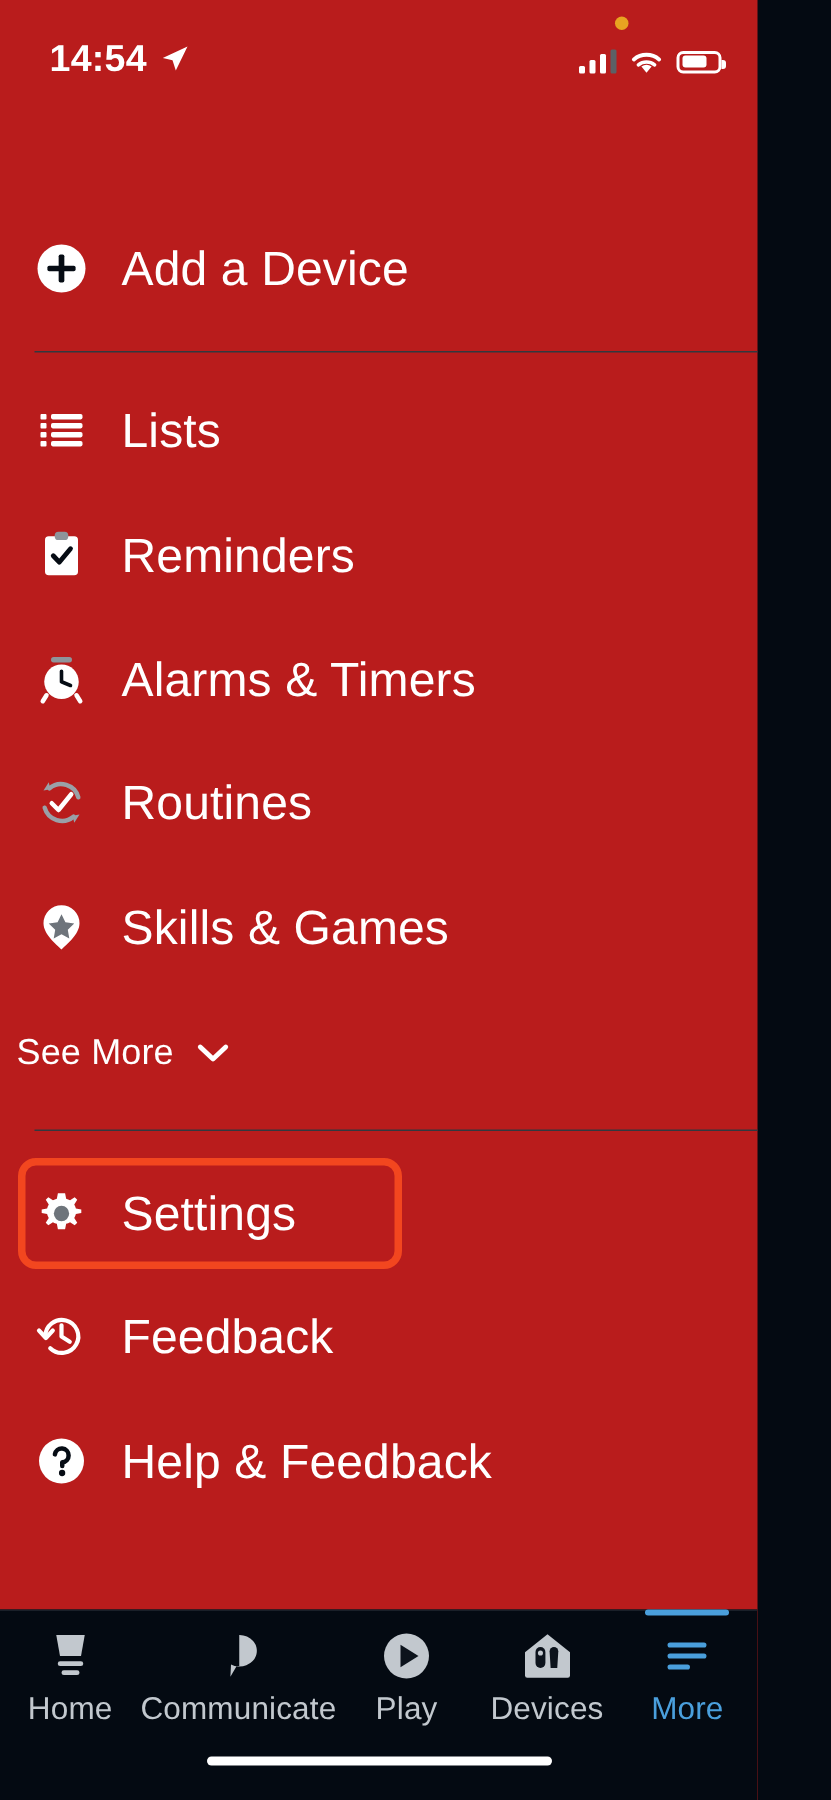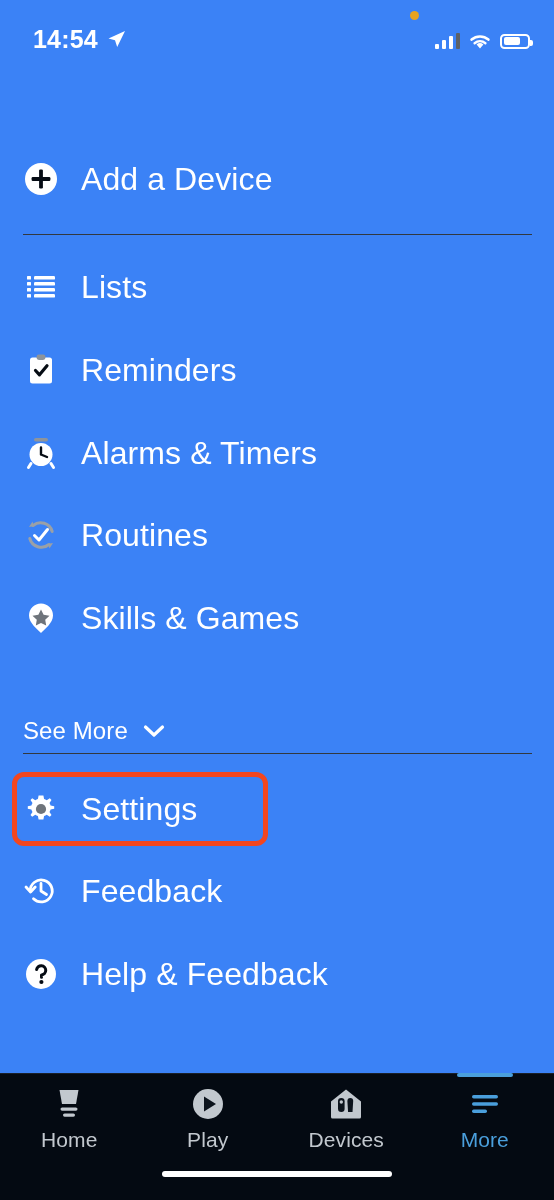--- a/index.html
+++ b/index.html
@@ -9,23 +9,23 @@
     width: 554px;
     height: 1200px;
     background: #040a12;
     font-family: "Liberation Sans", sans-serif;
     -webkit-font-smoothing: antialiased;
     overflow: hidden;
   }
 
   .phone {
     position: relative;
-    width: 554px;
+    width: 505px;
     height: 1200px;
-    background: #3b82f6;
+    background: #b91c1c;
     color: #ffffff;
     overflow: hidden;
   }
 
   
   .statusbar {
     position: absolute;
     top: 0; left: 0; right: 0;
     height: 72px;
   }
@@ -119,26 +119,25 @@
   .divider {
     position: absolute;
     left: 23px;
     width: 509px;
     height: 1px;
     background: #32383f;
   }
 
   .seemore {
     position: absolute;
-    left: 23px;
+    left: 11px;
     display: flex;
     align-items: center;
     gap: 14px;
     height: 40px;
-    margin-top: 29px;
   }
   .seemore .sm-lbl {
     font-size: 24px;
     color: #ffffff;
     letter-spacing: 0.1px;
   }
 
   .highlight {
     position: absolute;
     left: 12px;
@@ -383,20 +382,29 @@
         <span class="t-ico">
           <svg width="38" height="34" viewBox="0 0 38 34">
             <path d="M9.5 3 L28.5 3 L26 17 L12 17 Z" fill="#c2c8ce"></path>
             <rect x="10.5" y="20.5" width="17" height="3.2" rx="1.6" fill="#c2c8ce"></rect>
             <rect x="13" y="26.5" width="12" height="3.2" rx="1.6" fill="#c2c8ce"></rect>
           </svg>
         </span>
         <span class="t-lbl">Home</span>
       </div>
 
+      <div class="tab">
+
+        <span class="t-ico">
+          <svg width="34" height="34" viewBox="0 0 34 34">
+            <path d="M17.5 3 a11.5 10.5 0 1 1 -5.5 19.6 l-0.4 8.2 l4.2 -7.2 a11.5 10.5 0 0 0 1.7 0.1 z" fill="#c2c8ce"></path>
+          </svg>
+        </span>
+        <span class="t-lbl">Communicate</span>
+      </div>
 
       <div class="tab">
 
         <span class="t-ico">
           <svg width="34" height="34" viewBox="0 0 34 34">
             <circle cx="17" cy="17" r="15" fill="#c2c8ce"></circle>
             <path d="M13 9.5 L25 17 L13 24.5 Z" fill="#0c131c"></path>
           </svg>
         </span>
         <span class="t-lbl">Play</span>

